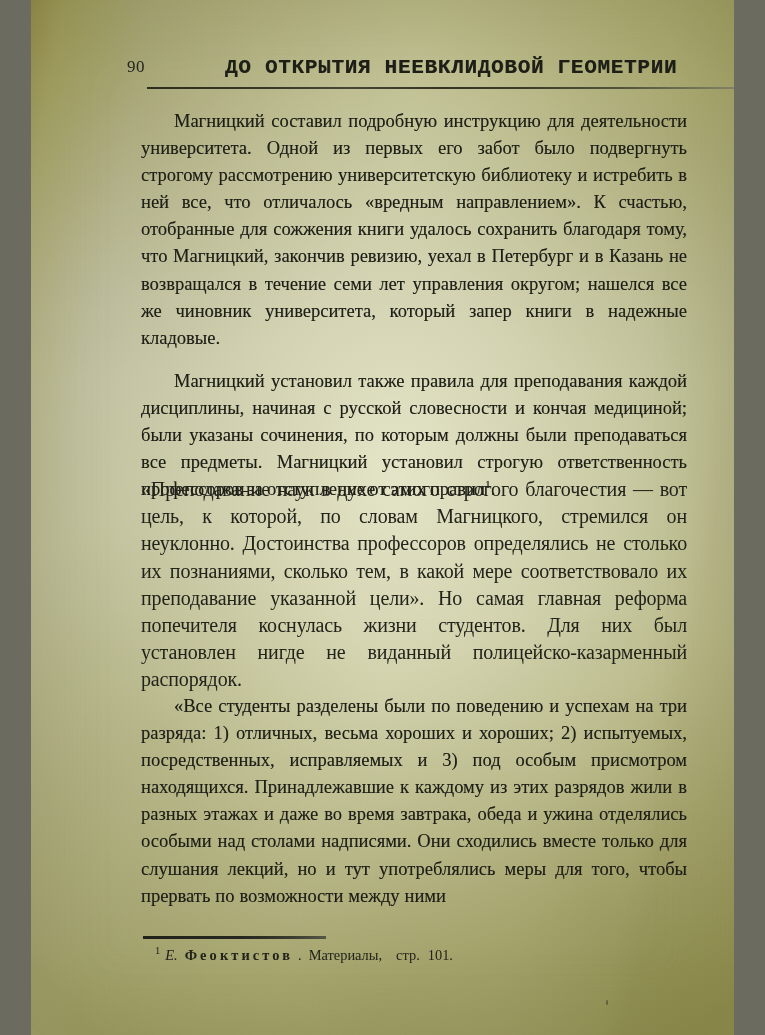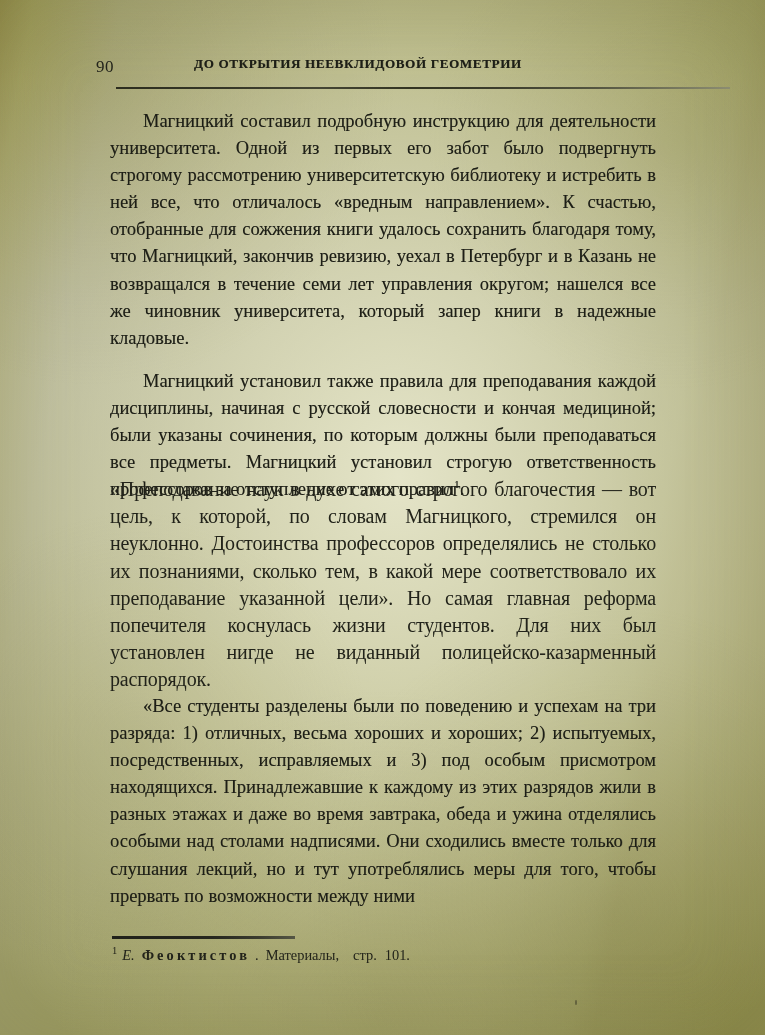--- a/index.html
+++ b/index.html
@@ -4,32 +4,33 @@
 <title>Scanned book page 90</title>
 <style>
   html, body {
     margin: 0;
     padding: 0;
     background: #6b6b60;
   }
 
   .page {
     position: relative;
-    width: 765px;
+    width: 666px;
     height: 1035px;
     margin: 0 auto;
     overflow: hidden;
     background-color: #d7d7b0;
     background-image:
       radial-gradient(ellipse 95% 85% at 52% 46%, rgba(232,232,205,0.95) 0%, rgba(226,226,196,0.55) 42%, rgba(200,200,160,0.0) 78%),
       linear-gradient(100deg, #c8c08a 0px, #d9d7ac 34px, #dededc 120px, #dcdcc2 400px, #d8d8b8 640px, #cfcfa8 740px, #c9c79c 765px),
       linear-gradient(180deg, #d2d2ae 0px, #dcdcbe 80px, #dededf 300px, #dbdbc0 700px, #d3d3ae 940px, #cdcda4 1035px);
     background-blend-mode: normal, multiply, multiply;
     font-family: "Liberation Serif", "DejaVu Serif", serif;
     color: #1c1d18;
+    padding-left: 37px;
   }
 
   
   .page::before {
     content: "";
     position: absolute;
     inset: 0;
     pointer-events: none;
     background-image:
       radial-gradient(circle at 12% 8%, rgba(196,190,140,0.30) 0%, rgba(196,190,140,0) 26%),
@@ -70,26 +71,26 @@
     font-size: 17px;
     letter-spacing: 0.4px;
     color: #24251c;
     font-family: "Liberation Serif", "DejaVu Serif", serif;
   }
 
   .runhead-title {
     position: absolute;
     left: 98px;
     top: 0;
-    font-size: 13px;
+    font-size: 21px;
     letter-spacing: 0.7px;
     font-weight: bold;
     color: #1d1e16;
     white-space: nowrap;
-    font-family: Liberation Serif, serif;
+    font-family: Liberation Mono, monospace;
     text-shadow: 0.35px 0 0 rgba(28,29,22,0.55);
   }
 
   .rule {
     position: absolute;
     left: 116px;
     top: 87px;
     width: 614px;
     height: 2px;
     background: linear-gradient(90deg,
@@ -141,21 +142,21 @@
     position: absolute;
     left: 112px;
     top: 936px;
     width: 183px;
     height: 3px;
     background: linear-gradient(90deg, #20211a 0%, #26271e 55%, #3a3b2e 80%, #555644 100%);
   }
 
   .footnote {
     position: absolute;
-    left: 112px;
+    left: 124px;
     top: 945px;
     width: 560px;
     font-size: 14.4px;
     line-height: 20px;
     color: #22231a;
     white-space: nowrap;
   }
 
   .footnote .fn-marker {
     font-size: 10.5px;

